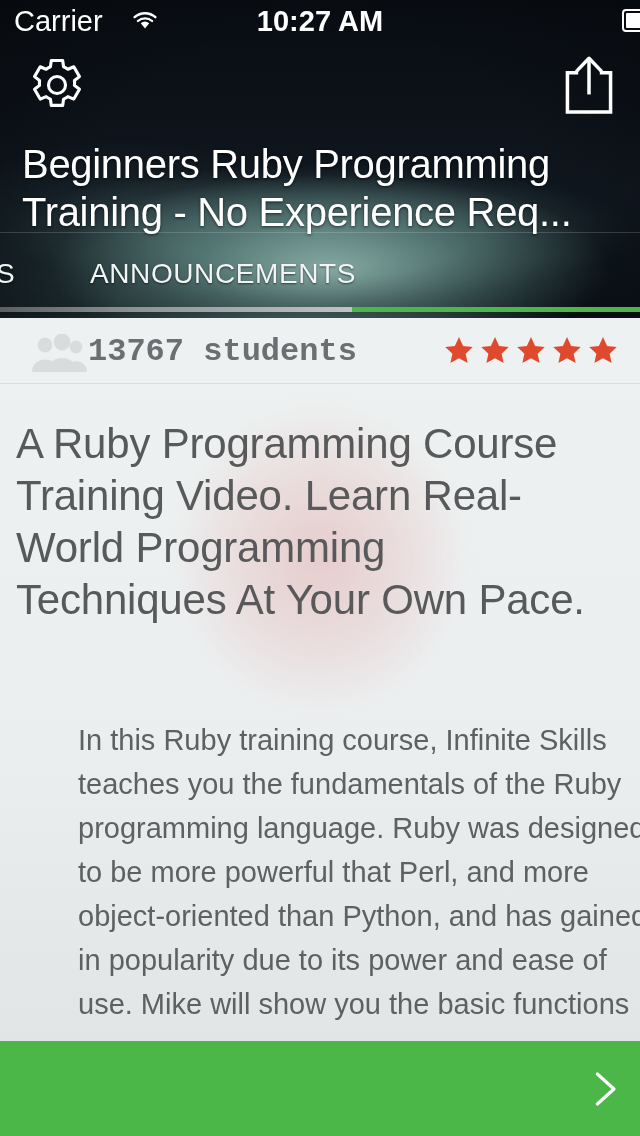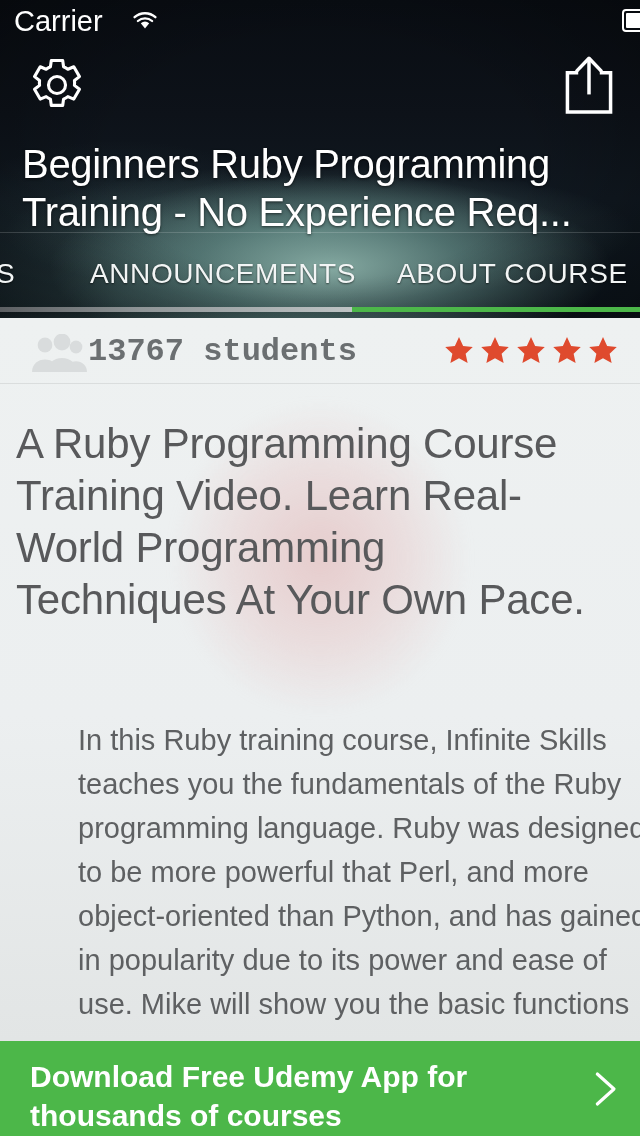--- a/index.html
+++ b/index.html
@@ -230,20 +230,21 @@
     <div class="header-bg"></div>
     <div class="header-vignette"></div>
 
     <div class="statusbar">
       <div class="sb-carrier">Carrier</div>
       <svg class="sb-wifi" viewBox="0 0 30 24">
         <path d="M15 20.5 L10.8 15.2 A6.6 6.6 0 0 1 19.2 15.2 Z" fill="#fff"></path>
         <path d="M4.6 9.2 A15.5 15.5 0 0 1 25.4 9.2" stroke="#fff" stroke-width="2.4" fill="none" stroke-linecap="round"></path>
         <path d="M7.9 13.0 A10.8 10.8 0 0 1 22.1 13.0" stroke="#fff" stroke-width="2.3" fill="none" stroke-linecap="round"></path>
       </svg>
+      <div class="sb-time">10:27 AM</div>
       <div class="sb-battery">
         <div class="sb-battery-fill"></div>
       </div>
     </div>
 
     <div class="nav-icons">
       <div class="gear-btn">
         <svg width="62" height="62" viewBox="0 0 48 48">
           <path d="M28.4 5h-8.8l-0.7 4.9a15 15 0 0 0-3.3 1.9l-4.6-1.9-4.4 7.6 3.9 3a15 15 0 0 0 0 3.8l-3.9 3 4.4 7.6 4.6-1.9a15 15 0 0 0 3.3 1.9l0.7 4.9h8.8l0.7-4.9a15 15 0 0 0 3.3-1.9l4.6 1.9 4.4-7.6-3.9-3a15 15 0 0 0 0-3.8l3.9-3-4.4-7.6-4.6 1.9a15 15 0 0 0-3.3-1.9z" fill="none" stroke="#fff" stroke-width="2.4" stroke-linejoin="round"></path>
           <circle cx="24" cy="24" r="6.6" fill="none" stroke="#fff" stroke-width="2.4"></circle>
@@ -257,21 +258,20 @@
         </svg>
       </div>
     </div>
 
     <div class="course-title">Beginners Ruby Programming Training - No Experience Req...</div>
     <div class="title-rule"></div>
 
     <div class="tabs">
       <div class="tab tab-prev">S</div>
       <div class="tab tab-ann">ANNOUNCEMENTS</div>
-      <div class="tab tab-about">ABOUT COURSE</div>
     </div>
     <div class="tab-underline-track"></div>
     <div class="tab-underline-active"></div>
     <div class="header-shadow"></div>
   </div>
 
   <div class="content">
     <div class="content-watermark"></div>
 
     <div class="stats-row">
@@ -304,20 +304,18 @@
           </svg>
       </div>
       <div class="stats-divider"></div>
     </div>
 
     <div class="headline">A Ruby Programming Course Training Video. Learn Real-World Programming Techniques At Your Own Pace.</div>
     <div class="body-copy">In this Ruby training course, Infinite Skills teaches you the fundamentals of the Ruby programming language. Ruby was designed to be more powerful that Perl, and more object-oriented than Python, and has gained in popularity due to its power and ease of use. Mike will show you the basic functions</div>
   </div>
 
   <div class="banner">
-    <div class="banner-text">Download Free Udemy App for
-thousands of courses</div>
     <svg class="banner-chevron" viewBox="0 0 24 24">
       <path d="M8 3 L18 12 L8 21" fill="none" stroke="#fff" stroke-width="1.9" stroke-linecap="round" stroke-linejoin="round"></path>
     </svg>
   </div>
 
 </div>
 
 </body></html>

